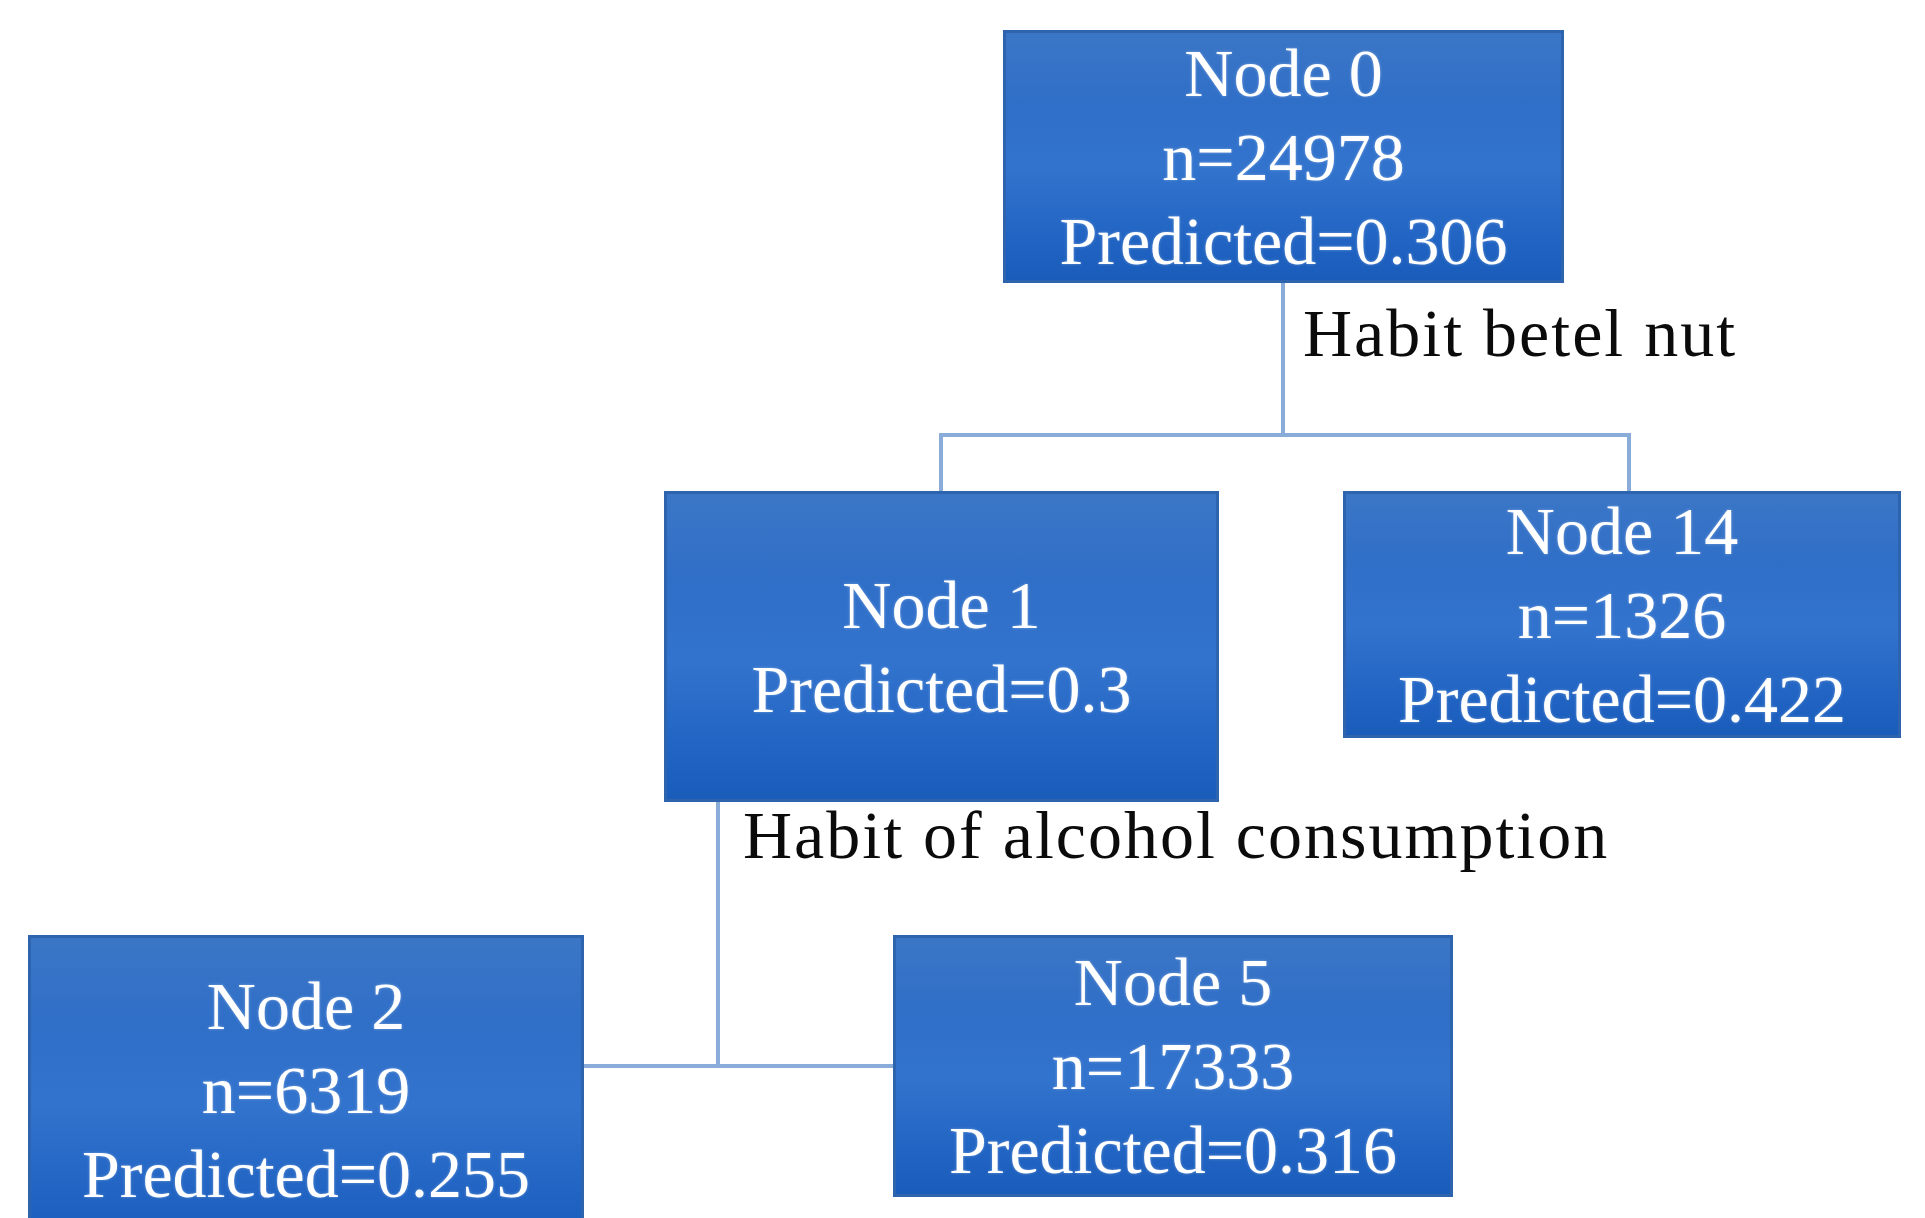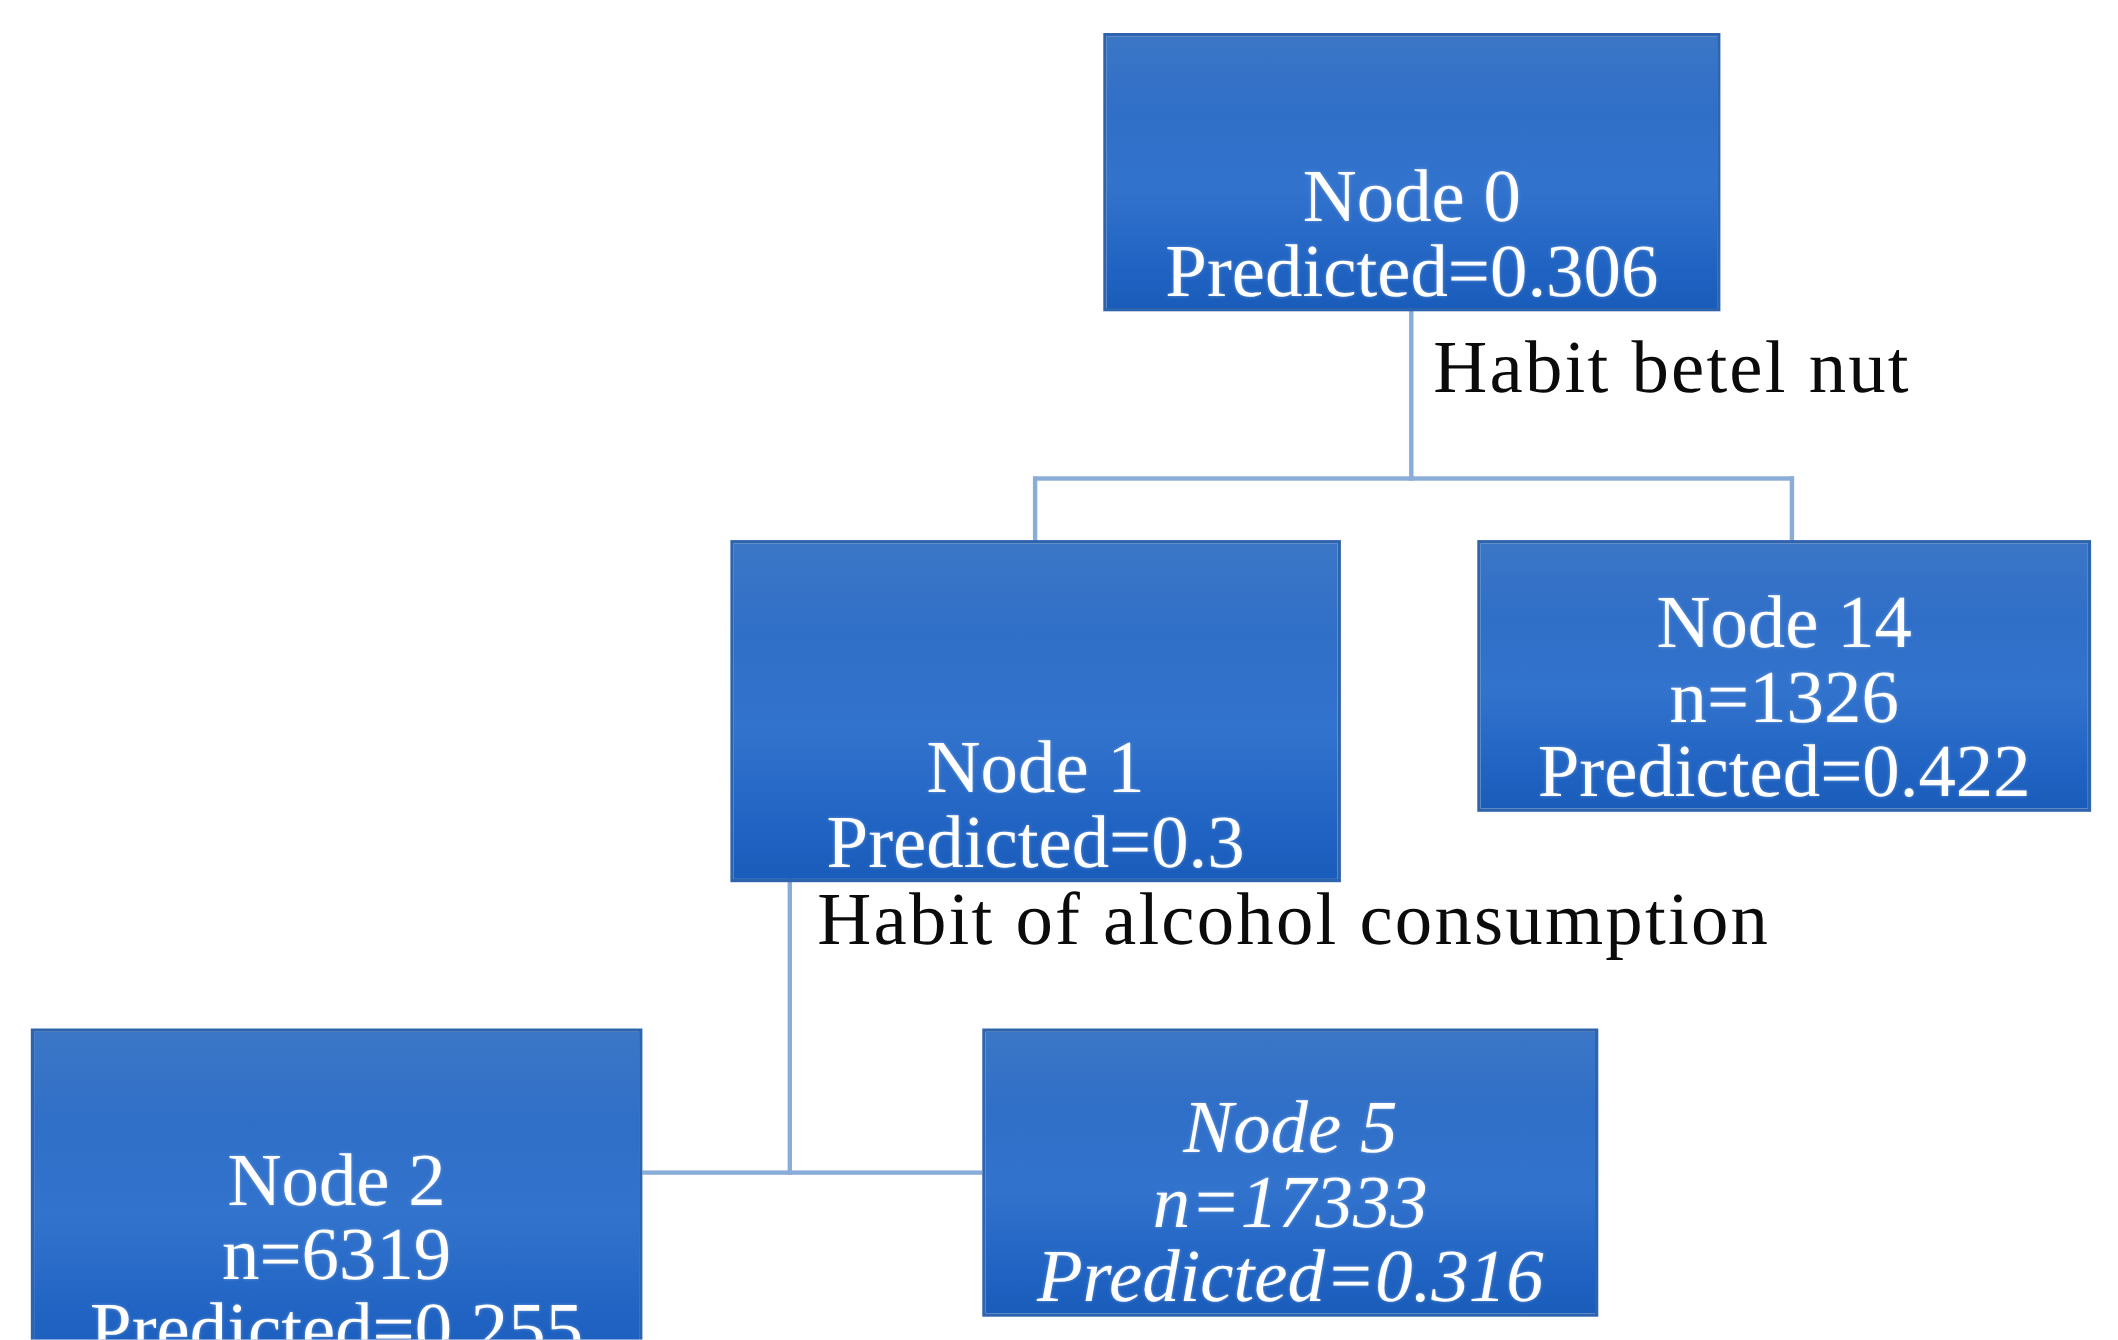--- a/index.html
+++ b/index.html
@@ -9,35 +9,36 @@
     height: 1218px;
     background: #ffffff;
     overflow: hidden;
     font-family: "Liberation Serif", "DejaVu Serif", serif;
   }
   .node {
     position: absolute;
     box-sizing: border-box;
     display: flex;
     flex-direction: column;
-    justify-content: flex-end;
+    justify-content: center;
     text-align: center;
     color: #ffffff;
     font-size: 68px;
     line-height: 1;
     background: linear-gradient(180deg, #3b76c6 0%, #306fc8 28%, #3273cd 55%, #2063c2 85%, #1a5cba 100%);
     border: 3px solid #2e63ad;
     text-shadow: 0 0 3px rgba(255,255,255,0.35);
+    gap: 16px;
   }
   .node-line { white-space: nowrap; }
   #node0  { left: 1003px; top: 30px;  width: 561px; height: 253px; }
   #node1  { left: 664px;  top: 491px; width: 555px; height: 311px; }
   #node14 { left: 1343px; top: 491px; width: 558px; height: 247px; }
   #node2  { left: 28px;   top: 935px; width: 556px; height: 310px; }
-  #node5  { left: 893px;  top: 935px; width: 560px; height: 262px; font-style: italic; }
+  #node5  { left: 893px;  top: 935px; width: 560px; height: 262px; }
 
   .conn { position: absolute; background: #8aacd8; }
   #conn-root-stem    { left: 1281px; top: 282px;  width: 4px;   height: 155px; }
   #conn-split-top    { left: 941px;  top: 433px;  width: 690px; height: 4px;  }
   #conn-drop-node1   { left: 939px;  top: 433px;  width: 4px;   height: 60px; }
   #conn-drop-node14  { left: 1627px; top: 433px;  width: 4px;   height: 60px; }
   #conn-node1-stem   { left: 716px;  top: 737px;  width: 4px;   height: 331px; }
   #conn-split-bottom { left: 584px;  top: 1064px; width: 309px; height: 4px;  }
 
   .edge-label {
@@ -61,20 +62,21 @@
   <div class="conn" id="conn-drop-node1"></div>
   <div class="conn" id="conn-drop-node14"></div>
   <div class="conn" id="conn-node1-stem"></div>
   <div class="conn" id="conn-split-bottom"></div>
 
   <div class="edge-label" id="label-betel">Habit betel nut</div>
   <div class="edge-label" id="label-alcohol">Habit of alcohol consumption</div>
 
   <div class="node" id="node0">
     <div class="node-line">Node 0</div>
+    <div class="node-line">n=24978</div>
     <div class="node-line">Predicted=0.306</div>
   </div>
 
   <div class="node" id="node1">
     <div class="node-line">Node 1</div>
     <div class="node-line">Predicted=0.3</div>
   </div>
 
   <div class="node" id="node14">
     <div class="node-line">Node 14</div>

